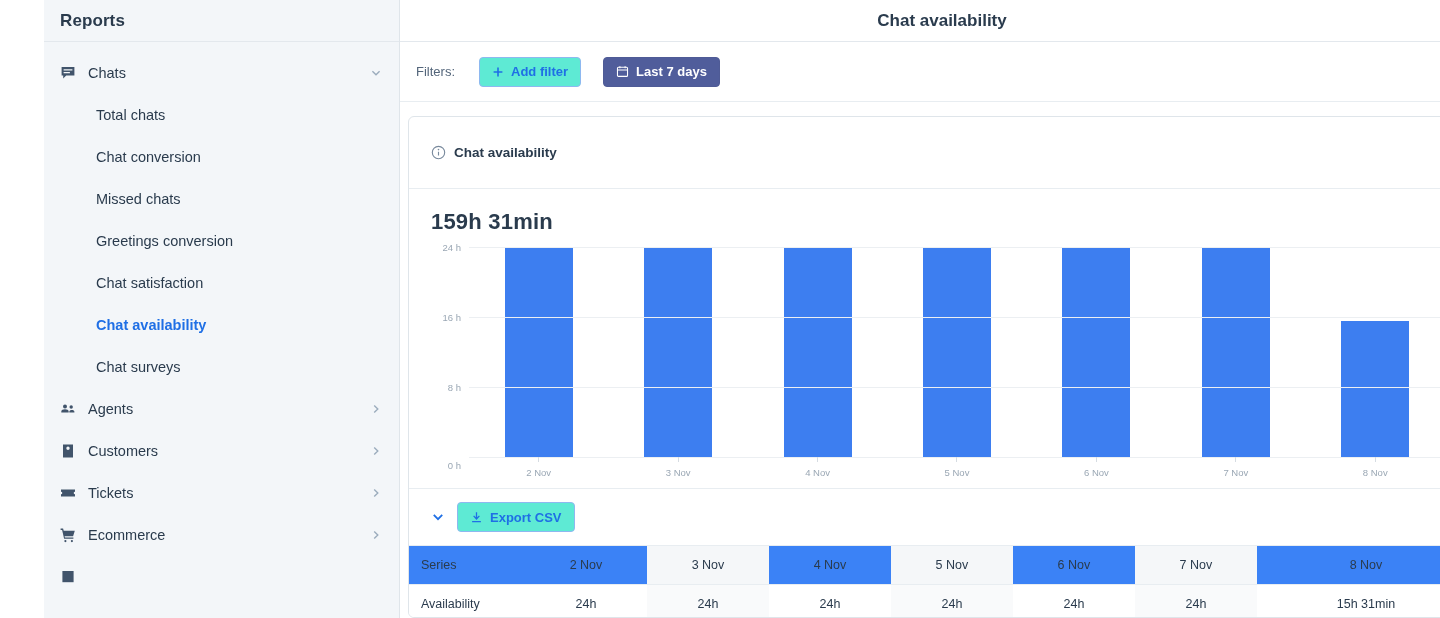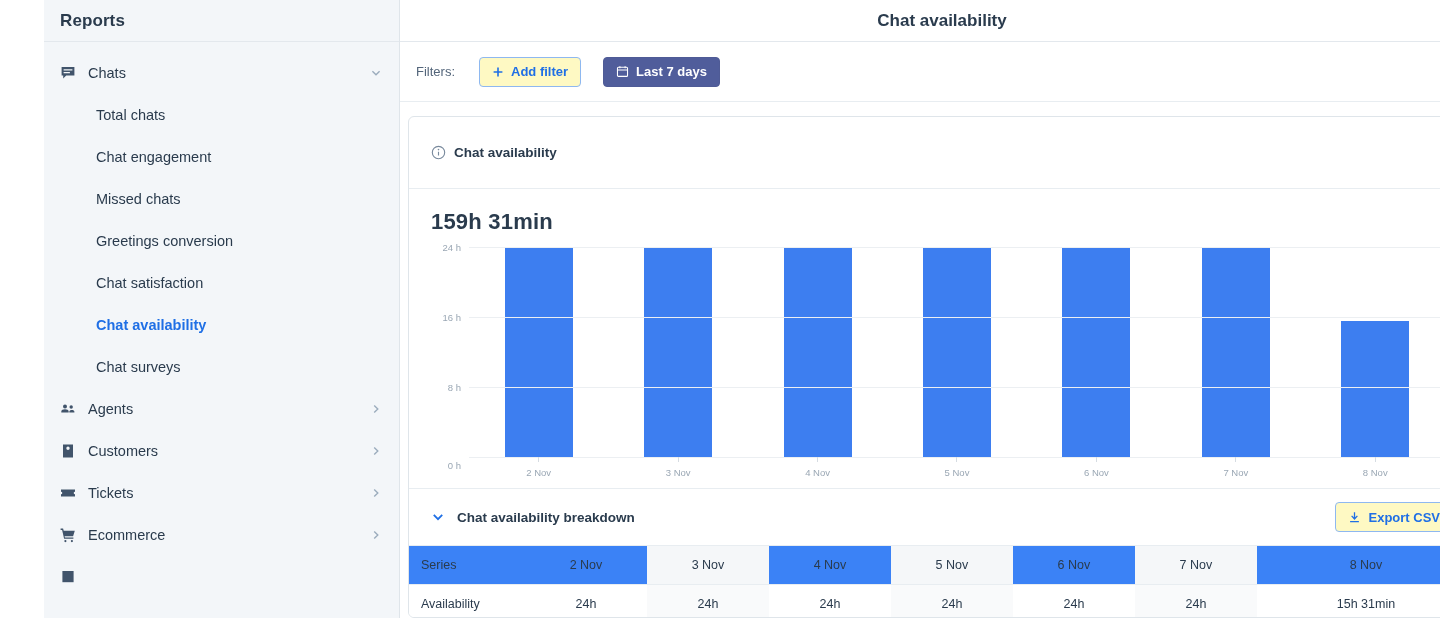--- a/index.html
+++ b/index.html
@@ -70,21 +70,21 @@
     padding-left: 16px; gap: 22px;
   }
   .filters-label { font-size: 13px; color: #53657a; margin-right: 2px; }
   .btn {
     display: inline-flex; align-items: center; gap: 7px;
     height: 30px; padding: 0 12px;
     border-radius: 4px; font-size: 13px; font-weight: 700;
     cursor: pointer; white-space: nowrap;
   }
   .btn-outline {
-    border: 1px solid #8eb8f0; background: #fef9c3; color: #1f6fe5;
+    border: 1px solid #8eb8f0; background: #5eead4; color: #1f6fe5;
   }
   .btn-solid {
     border: 1px solid #4f5b96; background: #505d9b; color: #fff;
   }
   .btn .bico { display: flex; align-items: center; }
 
   .content { flex: 1; padding: 14px 8px 0 8px; overflow: hidden; }
   .card {
     border: 1px solid #dfe5ea; border-radius: 6px;
     background: #fff; overflow: hidden;
@@ -180,21 +180,21 @@
           <svg width="12" height="12" viewBox="0 0 12 12" fill="none" stroke="currentColor" stroke-width="1.4">
               <path d="M2.4 4.2 6 7.8l3.6-3.6"></path>
             </svg>
         </span>
       </div>
 
       <div class="sub-item">
         <span>Total chats</span>
       </div>
       <div class="sub-item">
-        <span>Chat engagement</span>
+        <span>Chat conversion</span>
       </div>
       <div class="sub-item">
         <span>Missed chats</span>
       </div>
       <div class="sub-item">
         <span>Greetings conversion</span>
       </div>
       <div class="sub-item">
         <span>Chat satisfaction</span>
       </div>
@@ -385,21 +385,20 @@
             </div>
         </div>
 
         <div class="breakdown">
           <div class="bd-head">
             <span class="bd-chev">
               <svg width="14" height="14" viewBox="0 0 12 12" fill="none" stroke="currentColor" stroke-width="1.6">
                   <path d="M2.4 4.2 6 7.8l3.6-3.6"></path>
                 </svg>
             </span>
-            <span class="bd-title">Chat availability breakdown</span>
             <div class="btn btn-outline">
               <span class="bico">
                 <svg width="13" height="13" viewBox="0 0 16 16" fill="currentColor">
                     <path d="M7.2 1.4h1.6v6.3l2.2-2.2 1.1 1.1L8 11.1 3.9 6.6 5 5.5l2.2 2.2V1.4zM2.6 12.2h10.8v1.6H2.6v-1.6z"></path>
                   </svg>
               </span>
               <span>Export CSV</span>
             </div>
           </div>
 

